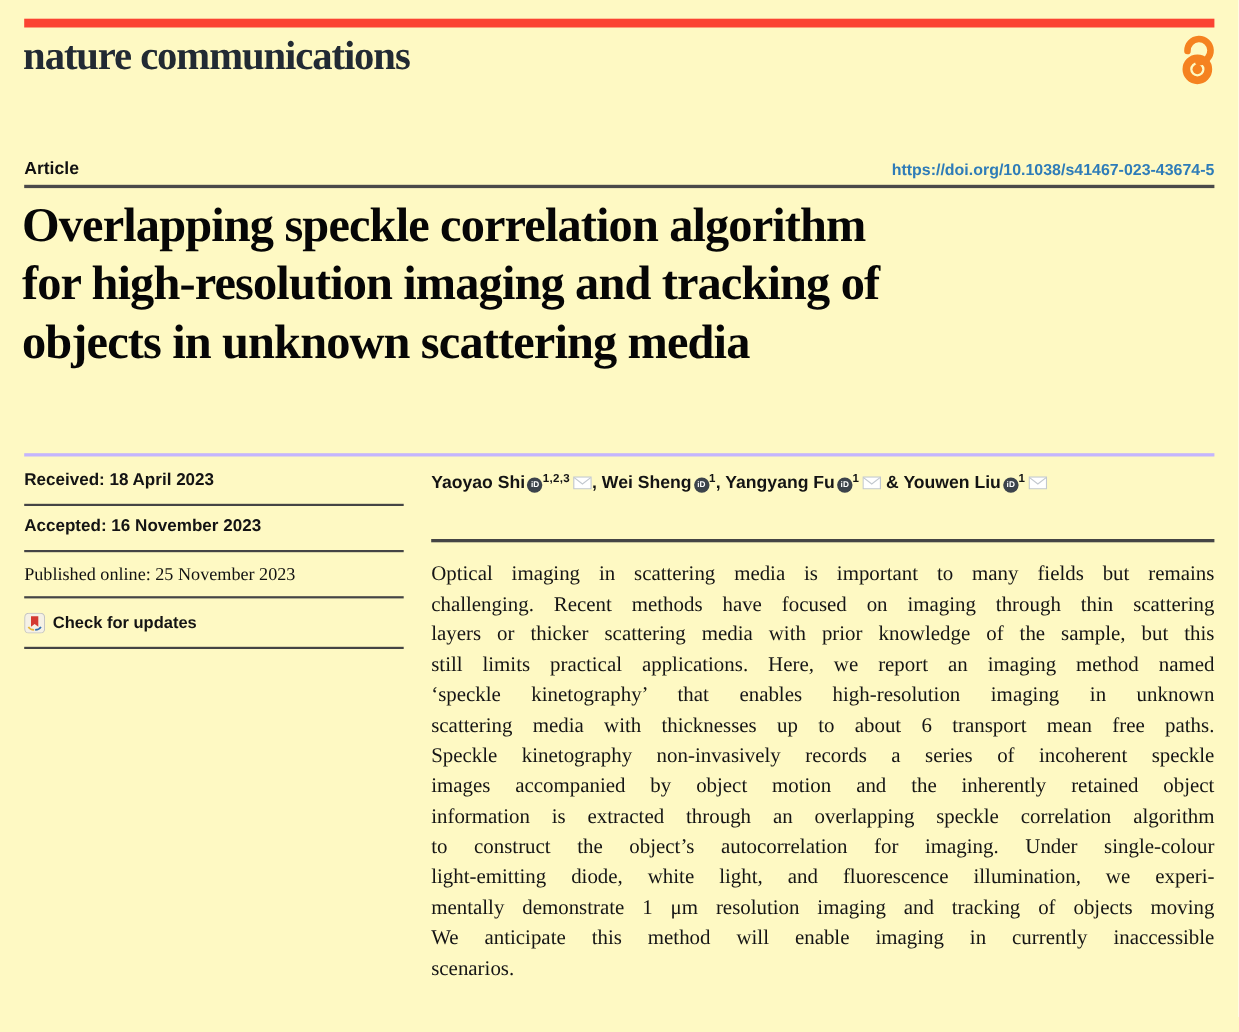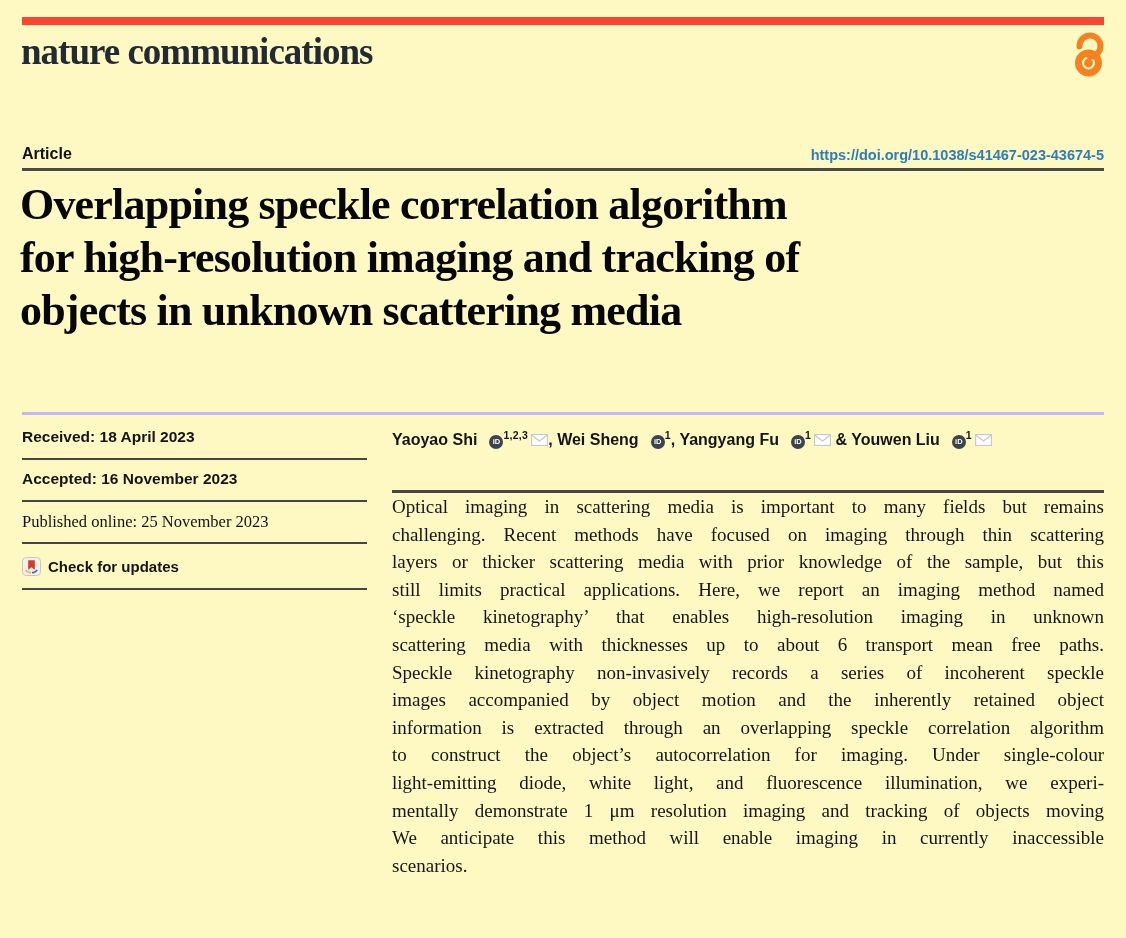--- a/index.html
+++ b/index.html
@@ -61,24 +61,25 @@
     box-sizing:border-box;height:75px;padding-top:11px;
     border-bottom:3px solid #454545;
     font-weight:700;font-size:16px;color:#141414;
   }
   .author-sup{font-size:10.5px;font-weight:700;vertical-align:6px;letter-spacing:0.3px;margin-top:16px;}
   .orcid-icon{
     display:inline-flex;align-items:center;justify-content:center;
     width:14px;height:14px;border-radius:50%;
     background:#3c434b;color:#ffffff;
     font-size:7.5px;font-weight:700;
-    margin-left:12px;vertical-align:1px;
+    margin-left:2px;vertical-align:1px;
   }
   .mail-icon{display:inline-block;margin-left:3px;vertical-align:-1px;}
   .abstract{
+    padding-top:15px;
     font-family:"Liberation Serif",serif;
     font-size:19px;line-height:27.6px;color:#151515;
   }
   .abs-line{text-align:justify;text-align-last:justify;}
   .abs-line.last{text-align-last:left;}
   .title-line{white-space:nowrap;}
 </style>
 </head>
 <body>
 

